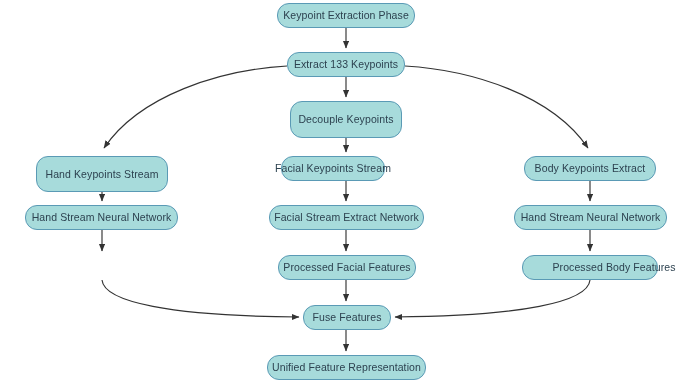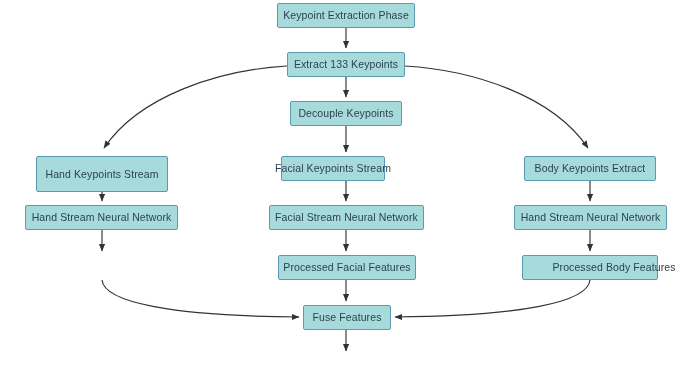--- a/index.html
+++ b/index.html
@@ -27,21 +27,21 @@
     top: 0;
     width: 685px;
     height: 385px;
     pointer-events: none;
   }
   .node {
     position: absolute;
     box-sizing: border-box;
     background: #a7dbdb;
     border: 1.4px solid #5a9ab5;
-    border-radius: 2px;
+    border-radius: 12px;
     display: flex;
     align-items: center;
     justify-content: center;
     color: #2d4250;
     font-size: 10.5px;
     line-height: 1;
     letter-spacing: 0.1px;
     white-space: nowrap;
     text-align: right;
   }
@@ -78,55 +78,58 @@
   </svg>
 
   <div class="node" style="left:277px;top:3px;width:138px;height:25px;">
     <span>Keypoint Extraction Phase</span>
   </div>
 
   <div class="node" style="left:287px;top:52px;width:118px;height:25px;">
     <span>Extract 133 Keypoints</span>
   </div>
 
-  <div class="node" style="left:290px;top:101px;width:112px;height:25px;">
+  <div class="node" style="left:290px;top:101px;width:112px;height:37px;">
     <span>Decouple Keypoints</span>
   </div>
 
   <div class="node" style="left:36px;top:156px;width:132px;height:36px;">
     <span>Hand Keypoints Stream</span>
   </div>
 
   <div class="node" style="left:281px;top:156px;width:104px;height:25px;">
     <span>Facial Keypoints Stream</span>
   </div>
 
   <div class="node" style="left:524px;top:156px;width:132px;height:25px;">
     <span>Body Keypoints Extract</span>
   </div>
 
   <div class="node" style="left:25px;top:205px;width:153px;height:25px;">
     <span>Hand Stream Neural Network</span>
   </div>
 
   <div class="node" style="left:269px;top:205px;width:155px;height:25px;">
-    <span>Facial Stream Neural Network</span>
+    <span>Facial Stream Extract Network</span>
   </div>
 
   <div class="node" style="left:514px;top:205px;width:153px;height:25px;">
     <span>Hand Stream Neural Network</span>
   </div>
 
 
   <div class="node" style="left:278px;top:255px;width:138px;height:25px;">
     <span>Processed Facial Features</span>
   </div>
 
   <div class="node" style="left:522px;top:255px;width:136px;height:25px;padding-left:48px;">
     <span>Processed Body Features</span>
   </div>
 
   <div class="node" style="left:303px;top:305px;width:88px;height:25px;">
     <span>Fuse Features</span>
   </div>
 
+  <div class="node" style="left:267px;top:355px;width:159px;height:25px;">
+    <span>Unified Feature Representation</span>
+  </div>
 
 </div>
 
 </body></html>

